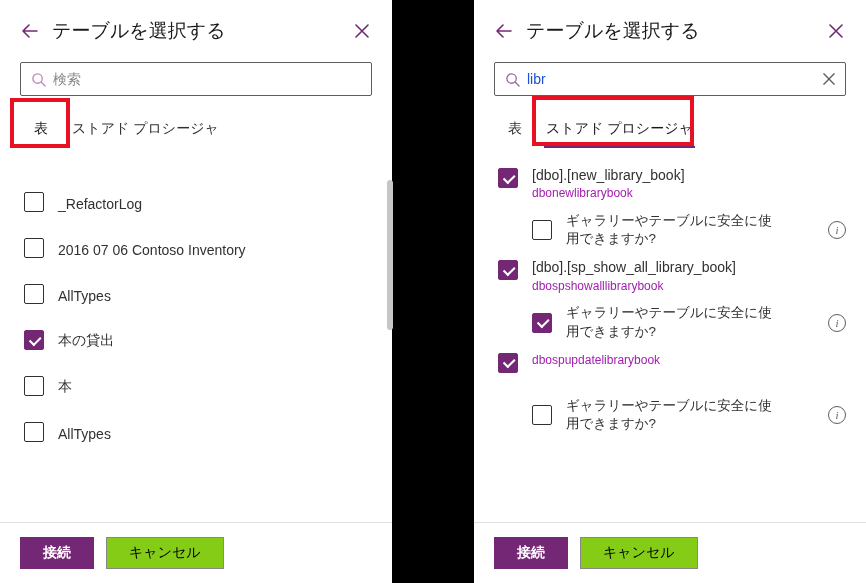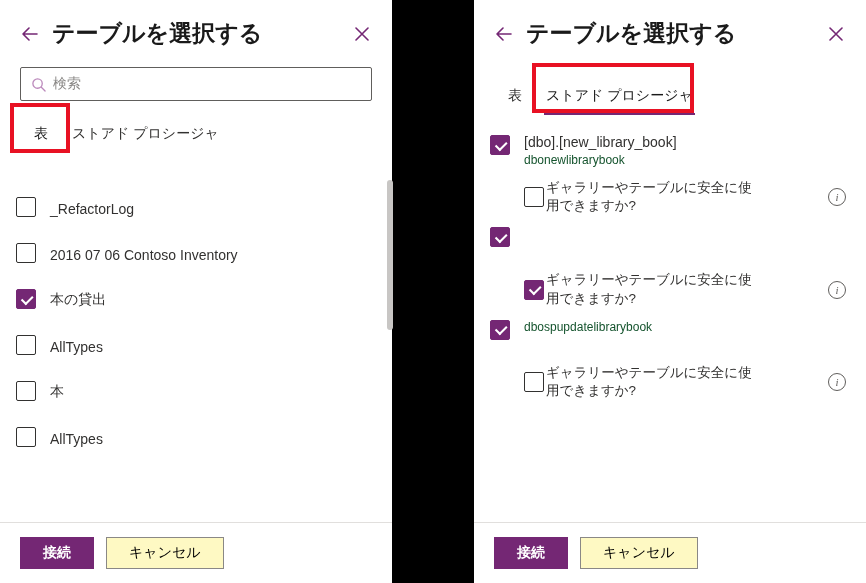--- a/index.html
+++ b/index.html
@@ -32,22 +32,22 @@
   }
   .back-icon {
     width: 20px; height: 20px;
     display: flex; align-items: center; justify-content: center;
     color: #742774;
     margin-right: 12px;
     cursor: pointer;
   }
   .title {
     flex: 1;
-    font-size: 23px;
-    font-weight: 700;
+    font-size: 19px;
+    font-weight: 400;
     color: #1a1a1a;
   }
   .close-icon {
     width: 20px; height: 20px;
     display: flex; align-items: center; justify-content: center;
     color: #742774;
     cursor: pointer;
   }
   .search-wrap {
     margin: 4px 20px 0 20px;
@@ -67,21 +67,20 @@
   .right .search-icon { color: #742774; opacity:.7; }
   .left .search-icon { color:#8f3b8f; opacity:.6; }
   .search-input {
     flex: 1;
     border: none;
     outline: none;
     font-size: 14px;
     padding: 0 6px;
     color: #1d4ed8;
     background: transparent;
-    font-family: Liberation Mono, monospace;
   }
   .search-input::placeholder { color: #8a8886; }
   .clear-icon {
     width: 16px; height: 16px;
     color: #605e5c;
     cursor: pointer;
     display:flex;align-items:center;justify-content:center;
   }
   .tabs {
     display: flex;
@@ -108,21 +107,21 @@
   }
   .red-box {
     position:absolute;
     border: 4px solid #e81123;
     pointer-events:none;
   }
   .list {
     margin-top: 18px;
     flex: 1;
     overflow-y: auto;
-    padding: 0 20px 0 16px;
+    padding: 0 20px 0 24px;
   }
   .row {
     display:flex;
     align-items:flex-end;
     min-height: 46px;
     gap: 14px;
   }
   .checkbox {
     width: 20px; height: 20px;
     border: 1px solid #323130;
@@ -148,25 +147,25 @@
   }
   
   .sp-item { margin-bottom: 6px; padding-bottom:4px; }
   .sp-head {
     display:flex;
     align-items:flex-start;
     gap: 14px;
     min-height:40px;
   }
   .sp-title { font-size:14px; color:#323130; line-height:1.3; }
-  .sp-sub { font-size:12px; color:#14532d; margin-top:2px; }
+  .sp-sub { font-size:12px; color:#a21caf; margin-top:2px; }
   .sp-safe {
     display:flex;
     align-items:center;
-    gap:2px;
+    gap:14px;
     margin-left: 34px;
     margin-top:6px;
   }
   .sp-safe-text {
     font-size:13.5px;
     color:#323130;
     line-height:1.35;
     max-width: 210px;
   }
   .info-icon {
@@ -187,21 +186,21 @@
     padding: 14px 20px;
     display:flex;
     gap:12px;
     margin-top:36px;
   }
   .btn {
     height: 32px;
     padding: 0 22px;
     font-size:14px;
     border:1px solid #8a8886;
-    background:#fef9c3;
+    background:#84cc16;
     cursor:pointer;
     display:flex;align-items:center;justify-content:center;
   }
   .btn.primary {
     background:#742774;
     border-color:#742774;
     color:#fff;
     font-weight:600;
   }
   
@@ -252,26 +251,26 @@
   <div class="list">
     <div class="row">
         <div class="checkbox"></div>
         <div class="row-label">_RefactorLog</div>
       </div>
     <div class="row">
         <div class="checkbox"></div>
         <div class="row-label">2016 07 06 Contoso Inventory</div>
       </div>
     <div class="row">
+        <div class="checkbox"></div>
+        <div class="row-label">AllTypes</div>
+      </div>
+    <div class="row">
         <div class="checkbox checked"></div>
         <div class="row-label">本の貸出</div>
-      </div>
-    <div class="row">
-        <div class="checkbox"></div>
-        <div class="row-label">AllTypes</div>
       </div>
     <div class="row">
         <div class="checkbox"></div>
         <div class="row-label">本</div>
       </div>
     <div class="row">
         <div class="checkbox"></div>
         <div class="row-label">AllTypes</div>
       </div>
   </div>
@@ -293,20 +292,34 @@
           <path d="M7 1 1 7l6 6M1 7h14" stroke="currentColor" stroke-width="1.6" fill="none" stroke-linecap="round" stroke-linejoin="round"></path>
         </svg>
     </div>
     <div class="title">テーブルを選択する</div>
     <div class="close-icon">
       <svg width="14" height="14" viewBox="0 0 14 14">
           <path d="M1 1l12 12M13 1 1 13" stroke="currentColor" stroke-width="1.6" stroke-linecap="round"></path>
         </svg>
     </div>
   </div>
+  <div class="search-wrap">
+    <div class="search-icon">
+      <svg width="15" height="15" viewBox="0 0 16 16">
+          <circle cx="7" cy="7" r="5" stroke="currentColor" stroke-width="1.4" fill="none"></circle>
+          <path d="M11 11l4 4" stroke="currentColor" stroke-width="1.4" stroke-linecap="round"></path>
+        </svg>
+    </div>
+    <input class="search-input" value="libr" style="">
+    <div class="clear-icon">
+      <svg width="12" height="12" viewBox="0 0 14 14">
+          <path d="M1 1l12 12M13 1 1 13" stroke="currentColor" stroke-width="1.6" stroke-linecap="round"></path>
+        </svg>
+    </div>
+  </div>
 
   <div class="tabs" style="position:relative;">
     <div class="tab">表</div>
     <div class="tab active">ストアド プロシージャ</div>
     <div class="red-box" style="left:58px;top:0px;width:162px;height:50px;"></div>
   </div>
 
   <div class="list">
 
     <div class="sp-item">
@@ -320,20 +333,24 @@
       <div class="sp-safe">
         <div class="checkbox"></div>
         <div class="sp-safe-text">ギャラリーやテーブルに安全に使用できますか?</div>
         <div class="info-icon">i</div>
       </div>
     </div>
 
     <div class="sp-item">
       <div class="sp-head">
         <div class="checkbox checked"></div>
+        <div>
+          <div class="sp-title">[dbo].[sp_show_all_library_book]</div>
+          <div class="sp-sub">dbospshowalllibrarybook</div>
+        </div>
       </div>
       <div class="sp-safe">
         <div class="checkbox checked"></div>
         <div class="sp-safe-text">ギャラリーやテーブルに安全に使用できますか?</div>
         <div class="info-icon">i</div>
       </div>
     </div>
 
     <div class="sp-item">
       <div class="sp-head">

